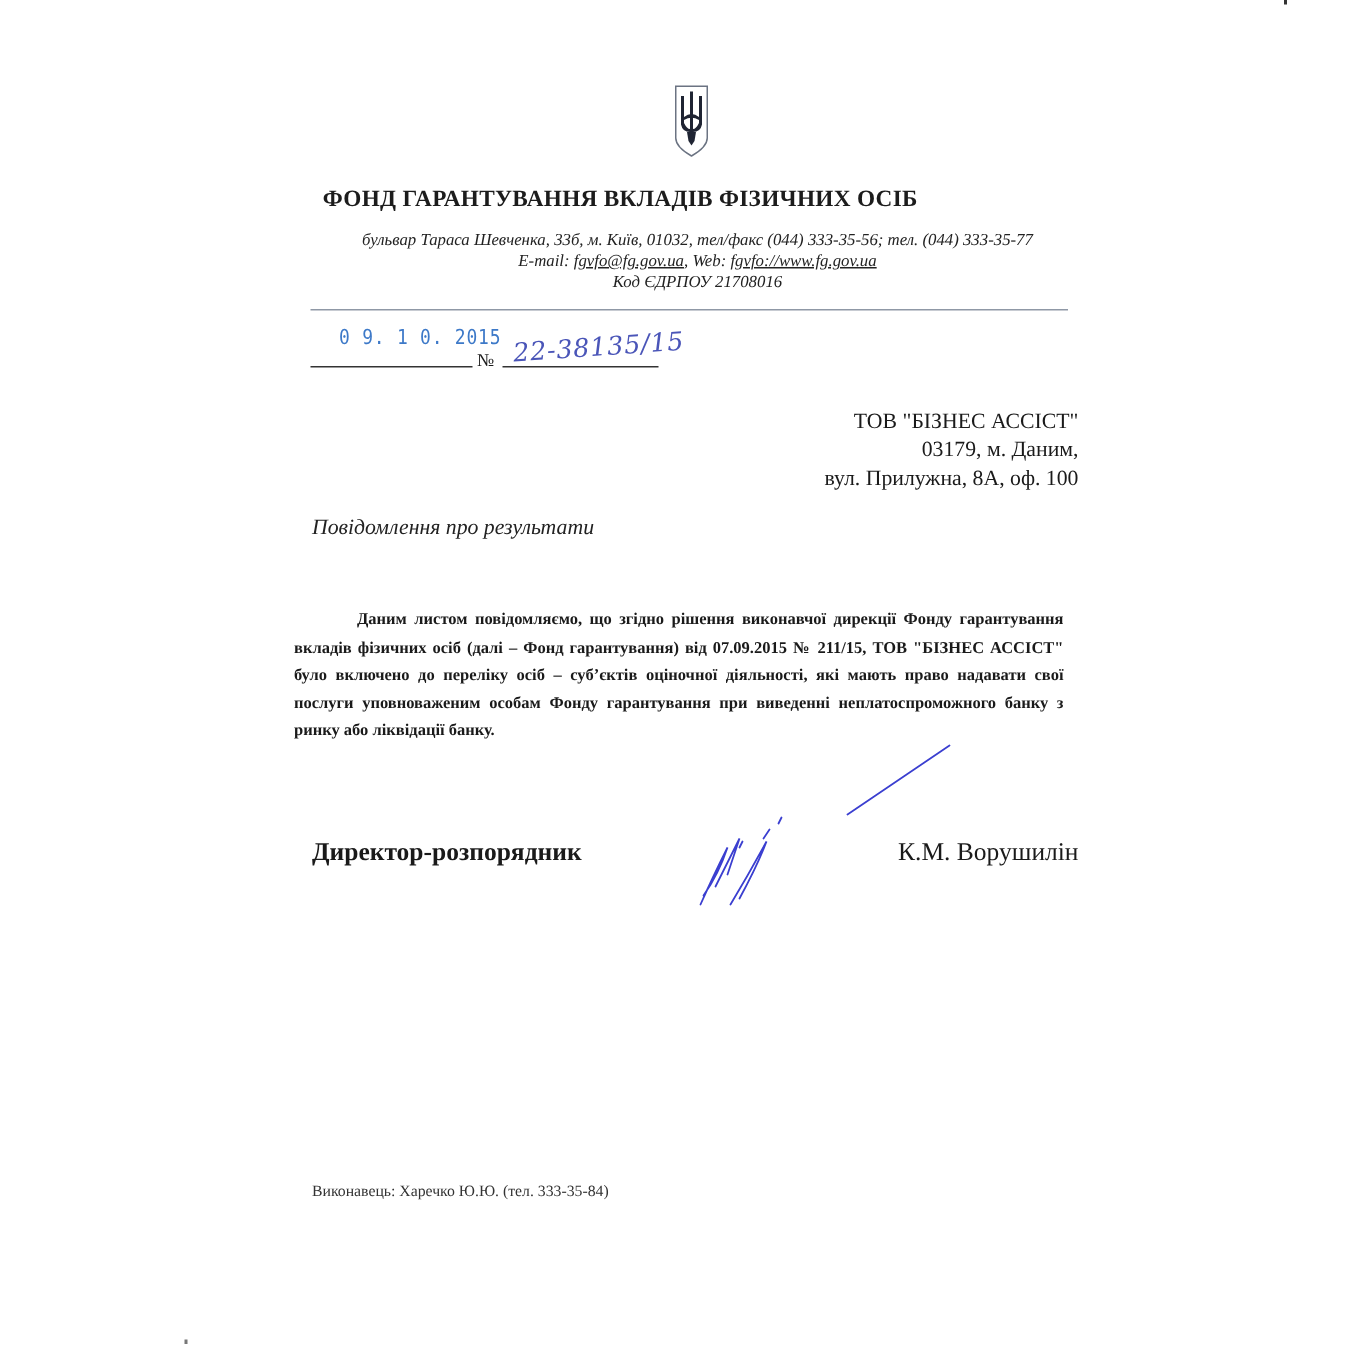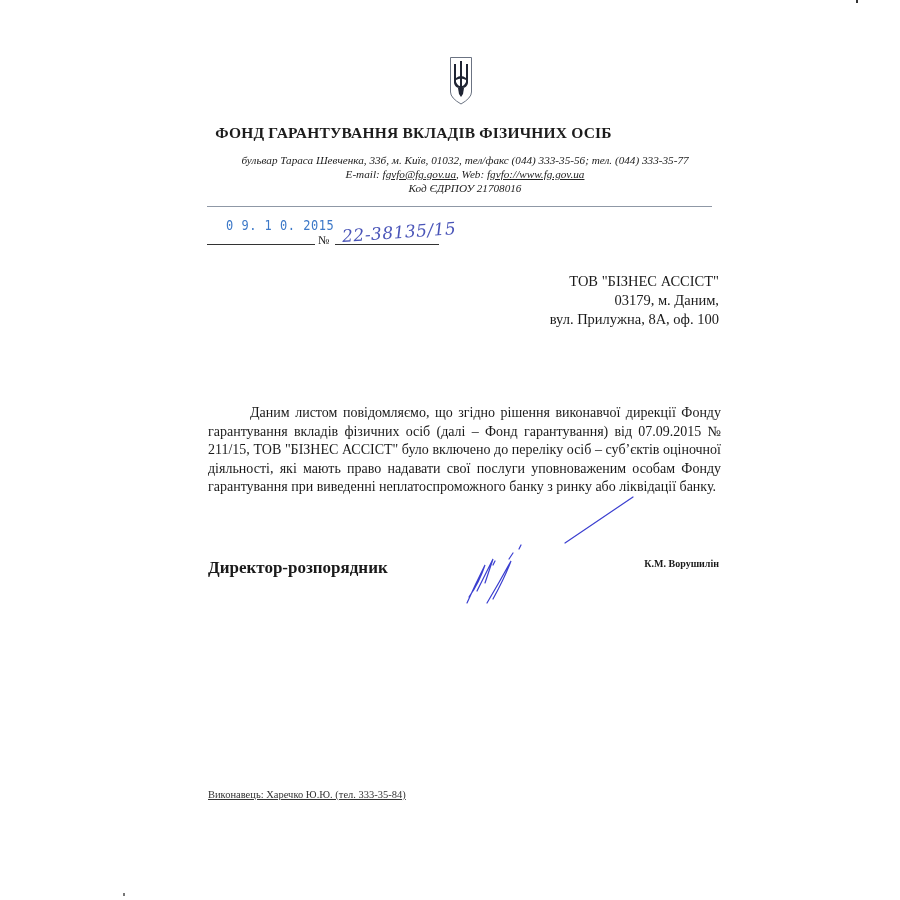--- a/index.html
+++ b/index.html
@@ -18,26 +18,26 @@
   .rule-top { left: 207px; top: 206px; width: 505px; height: 1px; background: #8f98a6; }
   .stamp-date { left: 226px; top: 218px; font-family: "DejaVu Sans Mono", monospace;
                 font-size: 12px; color: #3d79c8; letter-spacing: 0.5px; transform: scaleY(1.15); }
   .date-line { left: 207px; top: 244px; width: 108px; height: 1px; background: #333; }
   .no-sign { left: 318px; top: 233px; font-size: 12px; }
   .reg-line { left: 335px; top: 244px; width: 104px; height: 1px; background: #333; }
   .reg-number { left: 342px; top: 222px; font-family: "DejaVu Serif", serif; font-style: italic;
                 font-size: 17px; color: #4a55b8; transform: rotate(-4deg); letter-spacing: 0.5px; }
   .recipient { right: 181px; top: 272px; text-align: right; font-size: 14.5px; line-height: 19px; }
   .subject { left: 208px; top: 343px; font-style: italic; font-size: 14.5px; line-height: 19px; color: #222; }
-  .body-text { left: 208px; top: 404px; width: 513px; font-size: 14px; line-height: 18.5px;
-               text-align: justify; text-indent: 42px; }
+  .body-text { left: 196px; top: 404px; width: 513px; font-size: 11px; line-height: 18.5px;
+               text-align: justify; text-indent: 42px; font-weight: bold; }
   .sig-title { left: 208px; top: 558px; font-weight: bold; font-size: 17px; }
-  .sig-name { right: 181px; top: 558px; font-weight: bold; font-size: 10px; text-align: right; }
+  .sig-name { right: 181px; top: 558px; font-weight: normal; font-size: 17px; text-align: right; }
   .signature { left: 455px; top: 495px; width: 180px; height: 120px; }
-  .executor { left: 208px; top: 789px; font-size: 10.5px; color: #333; text-decoration: underline; }
+  .executor { left: 208px; top: 789px; font-size: 10.5px; color: #333; }
   .dot { left: 123px; top: 893px; width: 2px; height: 3px; background: #777; }
   .topmark { left: 856px; top: 0; width: 2px; height: 3px; background: #333; }
 </style>
 </head>
 <body>
 
 <div class="abs topmark"></div>
 
 <svg class="abs emblem" viewBox="0 0 24 50">
   <path d="M1.5 1.5 H22.5 V36 Q22.5 42 12 48 Q1.5 42 1.5 36 Z" fill="#fff" stroke="#6b7382" stroke-width="1"></path>
@@ -64,20 +64,21 @@
 <div class="abs reg-line"></div>
 <div class="abs reg-number">22-38135/15</div>
 
 <div class="abs recipient">
   <div>ТОВ "БІЗНЕС АССІСТ"</div>
   <div>03179, м. Даним,</div>
   <div>вул. Прилужна, 8А, оф. 100</div>
 </div>
 
 <div class="abs subject">
+  <div>Повідомлення про результати</div>
 </div>
 
 <div class="abs body-text">Даним листом повідомляємо, що згідно рішення виконавчої дирекції Фонду гарантування вкладів фізичних осіб (далі – Фонд гарантування) від 07.09.2015 № 211/15, ТОВ "БІЗНЕС АССІСТ" було включено до переліку осіб – суб’єктів оціночної діяльності, які мають право надавати свої послуги уповноваженим особам Фонду гарантування при виведенні неплатоспроможного банку з ринку або ліквідації банку.</div>
 
 <div class="abs sig-title">Директор-розпорядник</div>
 
 <svg class="abs signature" viewBox="0 0 180 120">
   <g fill="none" stroke="#3b3fd0" stroke-width="1.2" stroke-linecap="round">
     <path d="M178 2 L110 48"></path>
     <path d="M12 108 Q20 90 30 70 Q24 88 14 102"></path>

